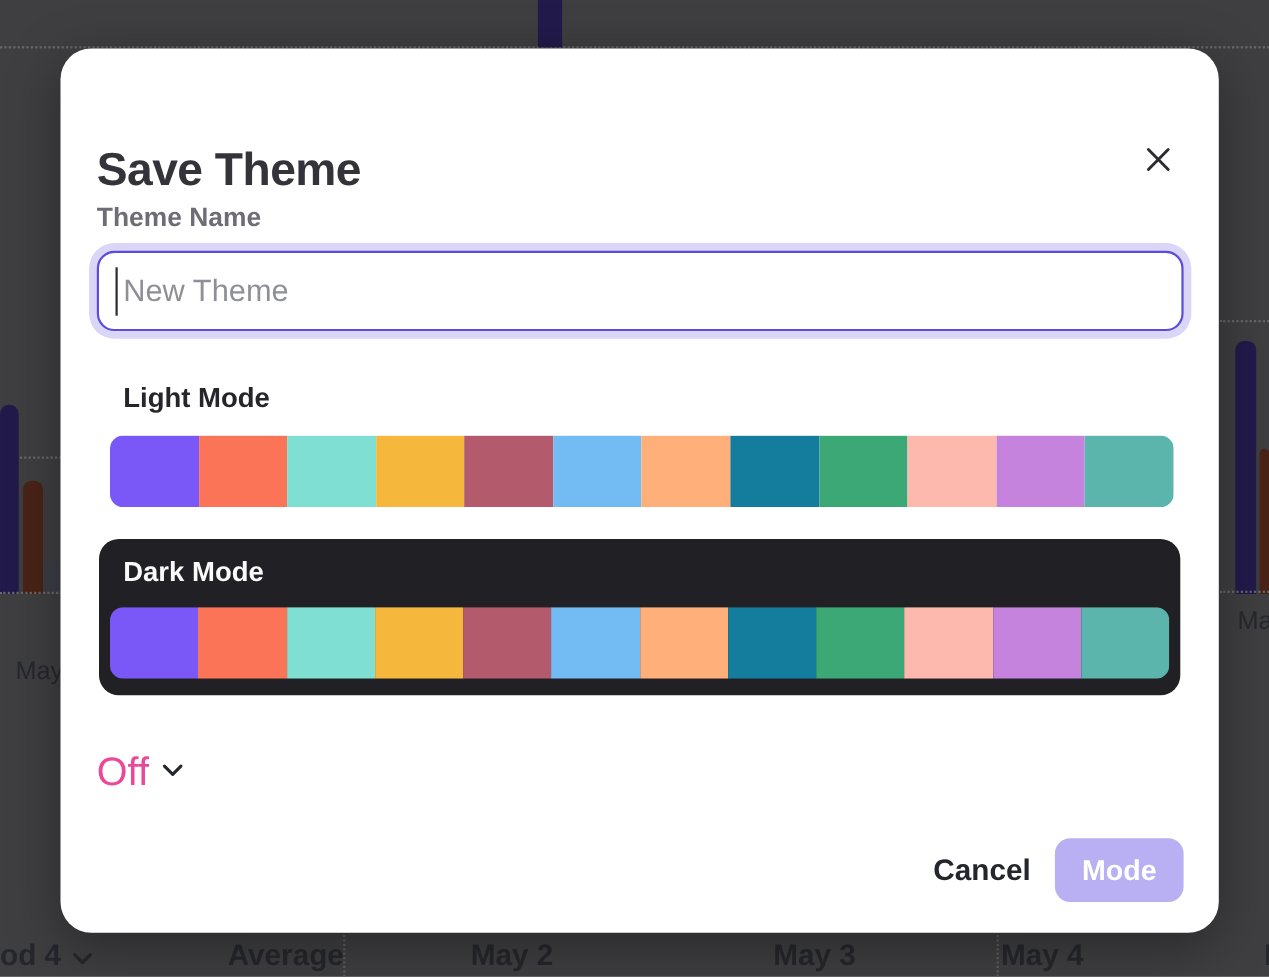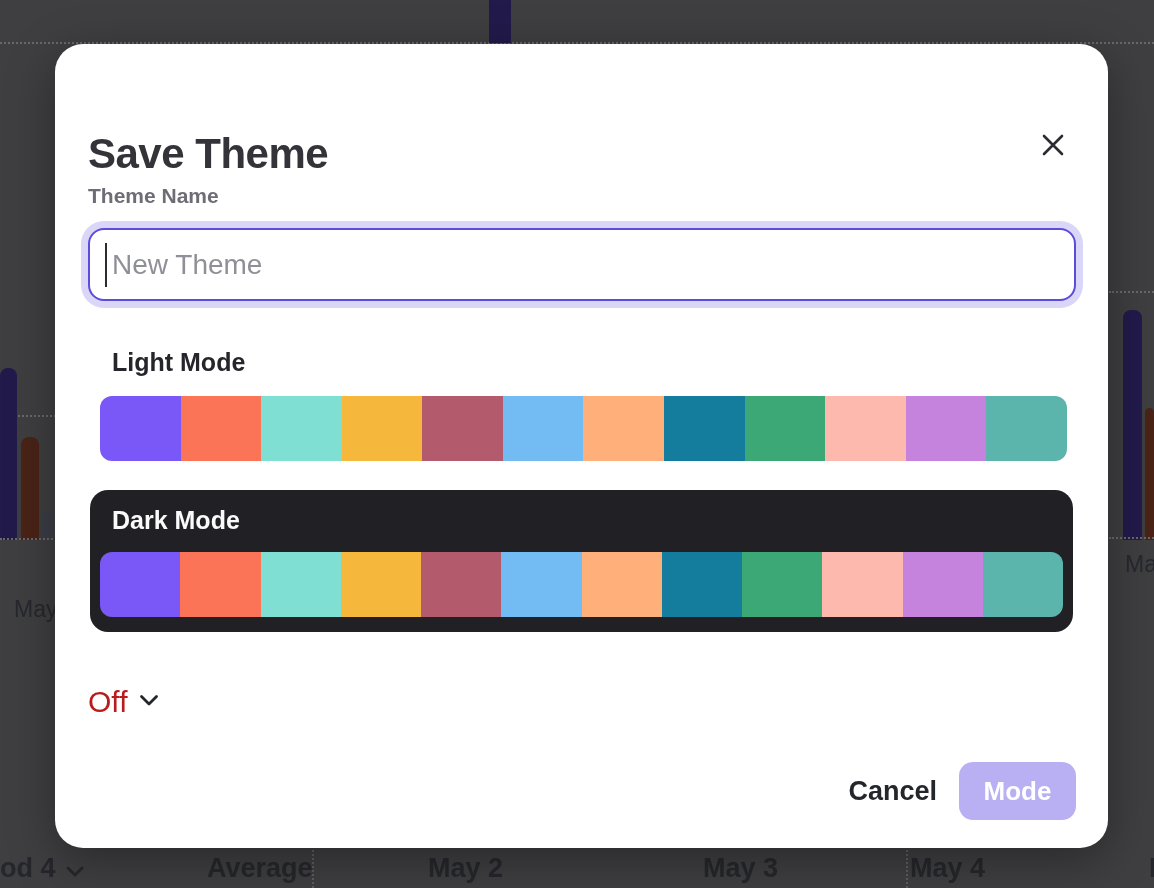--- a/index.html
+++ b/index.html
@@ -32,21 +32,21 @@
   .modal-title {
     position:absolute; left:33px; top:86px;
     font-size:42px; font-weight:700; color:#34333a; letter-spacing:-0.5px;
   }
   .close-btn {
     position:absolute; left:980px; top:84px; width:36px; height:36px;
     background:none; border:none; cursor:pointer; display:flex; align-items:center; justify-content:center;
   }
   .field-label {
     position:absolute; left:33px; top:140px;
-    font-size:21px; font-weight:600; color:#6e6d76;
+    font-size:24px; font-weight:600; color:#6e6d76;
   }
   .theme-input {
     position:absolute; left:33px; top:184px; width:988px; height:73px;
     border:2px solid #5b4cdb; border-radius:16px;
     box-shadow:0 0 0 7px #dad6f7;
     font-family:"Liberation Sans", sans-serif;
     font-size:28px; color:#34333a; padding:0 40px 0 22px;
     outline:none; background:#ffffff;
   }
   .theme-input::placeholder { color:#8f8f98; opacity:1; }
@@ -77,21 +77,21 @@
   }
   .access-row {
     position:absolute; left:33px; top:634px; width:988px; height:48px;
     display:flex; align-items:center; justify-content:space-between;
   }
   .access-label { font-size:27px; font-weight:400; color:#2f333a; }
   .access-select {
     display:flex; align-items:center; gap:12px; cursor:pointer;
     background:none; border:none; font-family:"Liberation Sans", sans-serif;
   }
-  .access-value { font-size:30px; font-weight:500; color:#b91c1c; }
+  .access-value { font-size:36px; font-weight:500; color:#ec4899; }
   .actions {
     position:absolute; right:32px; top:718px;
     display:flex; align-items:center; gap:22px;
   }
   .cancel-btn {
     background:none; border:none; cursor:pointer;
     font-family:"Liberation Sans", sans-serif;
     font-size:27px; font-weight:600; color:#23262b;
   }
   .share-btn {

